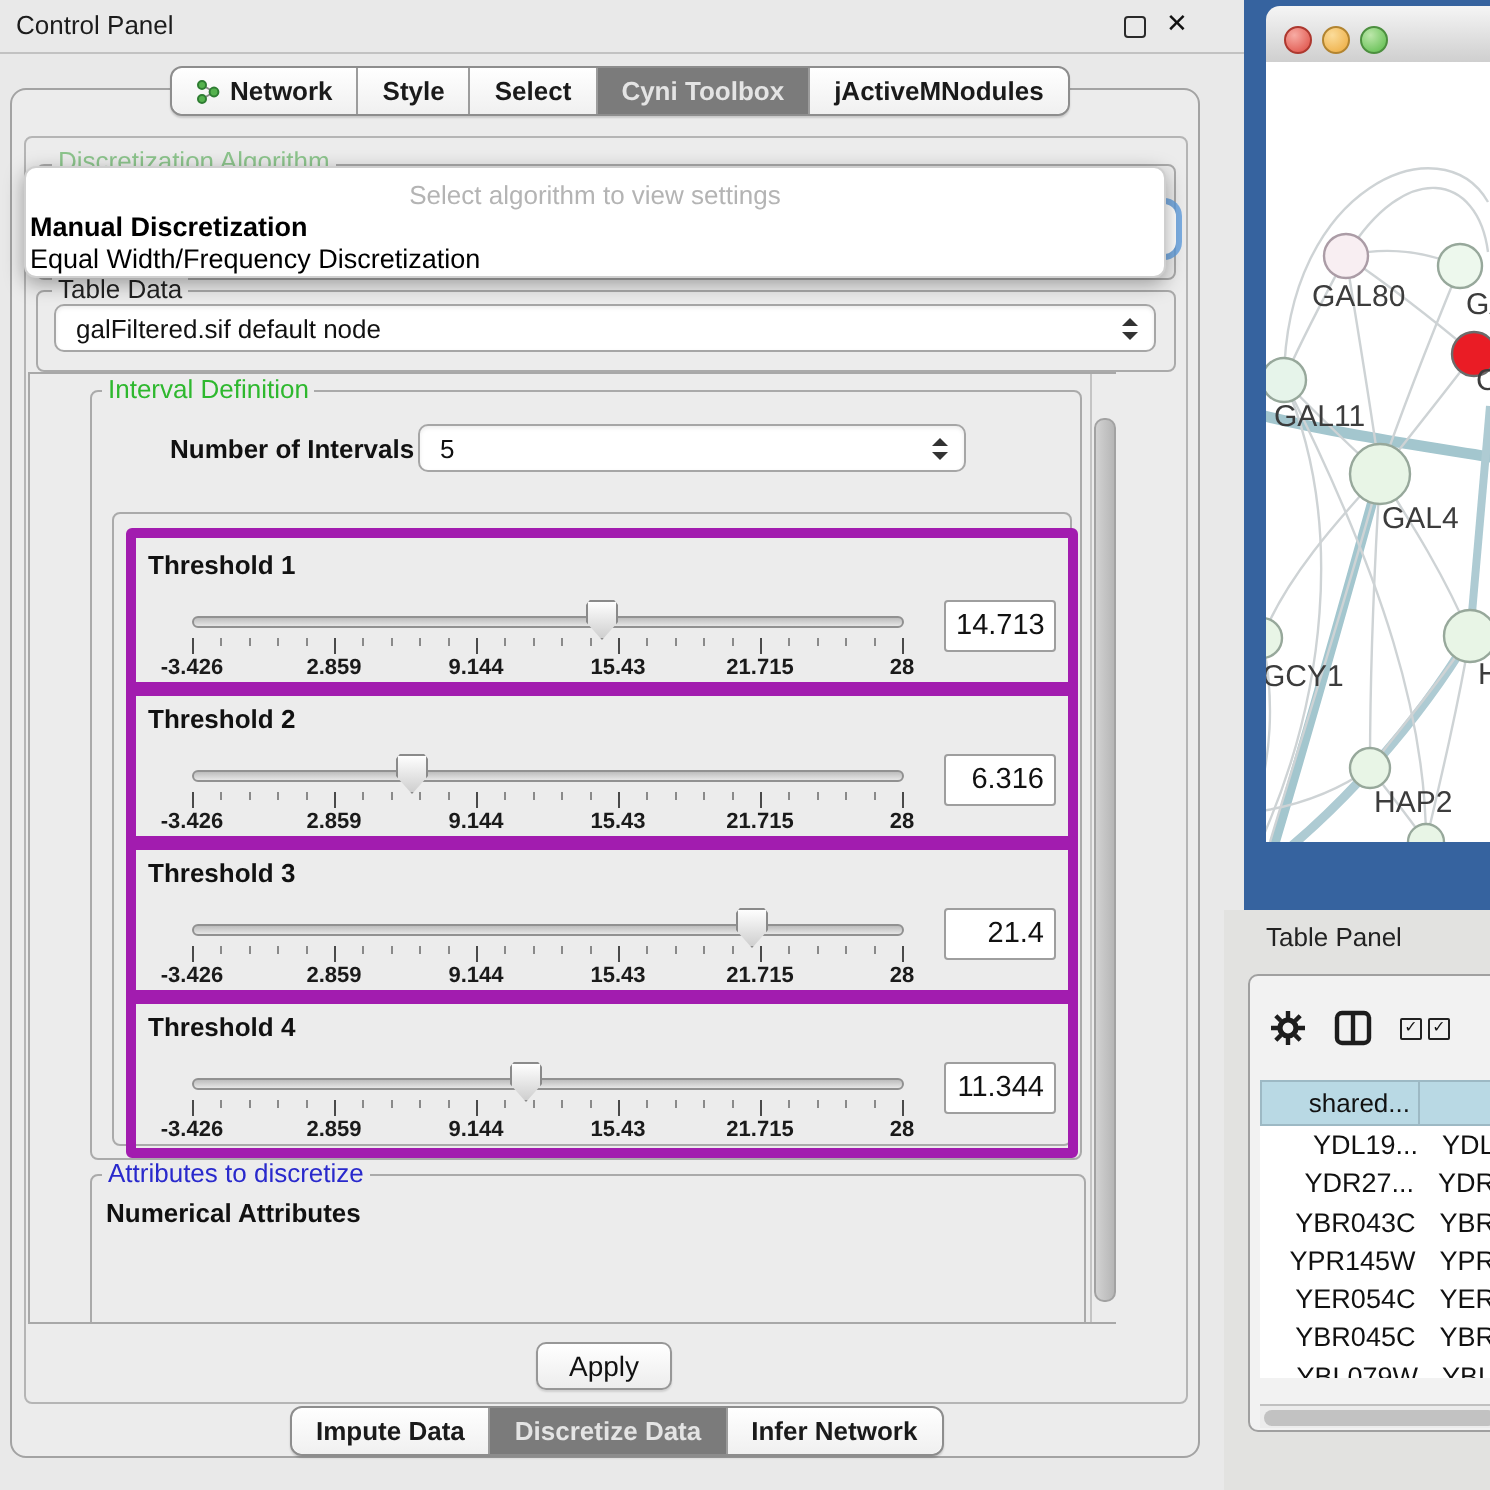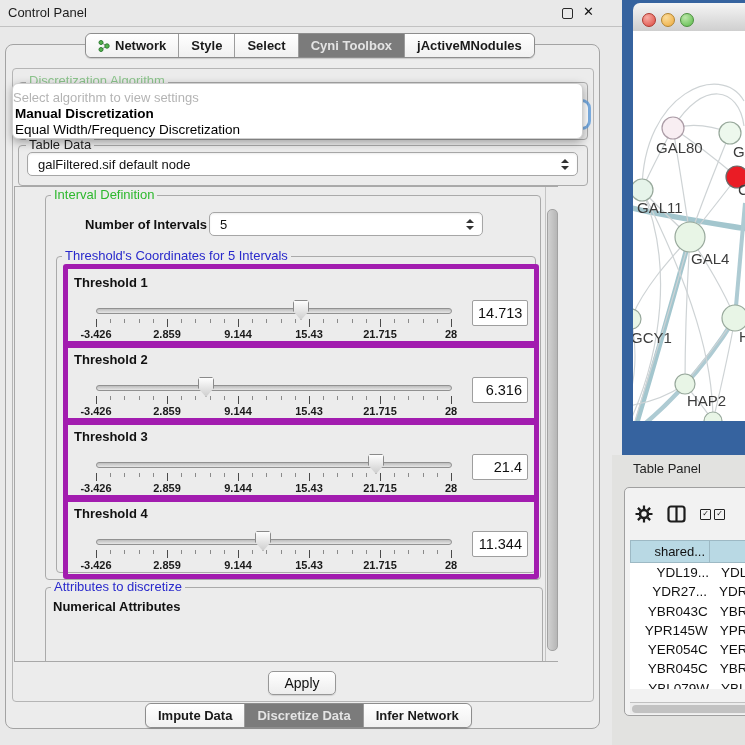--- a/index.html
+++ b/index.html
@@ -35,21 +35,21 @@
   .combo{background:#fff;border:1px solid #a6a6a6;border-radius:5px;box-sizing:border-box;
     display:flex;align-items:center;box-shadow:inset 0 1px 2px rgba(0,0,0,.08);}
   .combo .val{font-size:13px;color:#111;padding-left:10px;flex:1;white-space:nowrap;overflow:hidden;}
   .spin{width:8px;margin-right:8px;display:flex;flex-direction:column;align-items:center;gap:3px;}
   .spin i{display:block;width:0;height:0;border-left:4px solid transparent;border-right:4px solid transparent;}
   .spin .up{border-bottom:4px solid #333;}
   .spin .dn{border-top:4px solid #333;}
   
   .popup{left:12px;top:83px;width:569px;height:54px;background:#fff;border:1px solid #cfcfcf;
     border-radius:6px;box-shadow:0 3px 10px rgba(0,0,0,.35);z-index:50;}
-  .popup .hint{left:0;top:6px;width:100%;font-size:13px;color:#b4b4b4;}
+  .popup .hint{left:0;top:6px;width:100%;text-align:center;font-size:13px;color:#b4b4b4;}
   .popup .opt1{left:2px;top:22px;font-size:13.5px;font-weight:bold;color:#000;}
   .popup .opt2{left:2px;top:38px;font-size:13.5px;color:#000;}
   .focusring{left:24px;top:102px;width:564px;height:25px;background:#fff;border-radius:6px;
     box-shadow:0 0 0 3px rgba(95,157,222,.8);z-index:10;}
   
   .scrollpane{left:14px;top:186px;width:544px;height:476px;border:1px solid #a8a8a8;
     box-sizing:border-box;overflow:hidden;background:#ececec;}
   .vscroll{left:545px;top:187px;width:12px;height:474px;background:#ececec;border-left:1px solid #c4c4c4;z-index:5;}
   .vthumb{left:1px;top:22px;width:9px;height:440px;border-radius:5px;
     background:linear-gradient(to right,#d2d2d2,#b6b6b6);border:1px solid #a2a2a2;}
@@ -178,21 +178,20 @@
   <span class="abs" style="left:70px;top:30px;font-size:13px;font-weight:bold;color:#111;text-align:center;">Number of Intervals</span>
   <div class="abs combo" style="left:194px;top:25px;width:274px;height:24px;">
     <span class="val">5</span>
     <span class="spin">
         <i class="up"></i>
         <i class="dn"></i>
       </span>
   </div>
 
   <div class="abs group" style="left:41px;top:69px;width:478px;height:315px;"></div>
-  <span class="abs gtitle blue" style="left:47px;top:62px;">Threshold's Coordinates for 5 Intervals</span>
 
   <div class="abs tbox" style="top:77px;">
     <span class="abs tl">Threshold 1</span>
     <div class="abs track"></div>
     <div class="abs thumb" style="left:225px;"></div>
     <div class="abs ticks">
       <span class="mj" style="left:0px;"></span>
         <span class="mj" style="left:71px;"></span>
         <span class="mj" style="left:142px;"></span>
         <span class="mj" style="left:213px;"></span>

